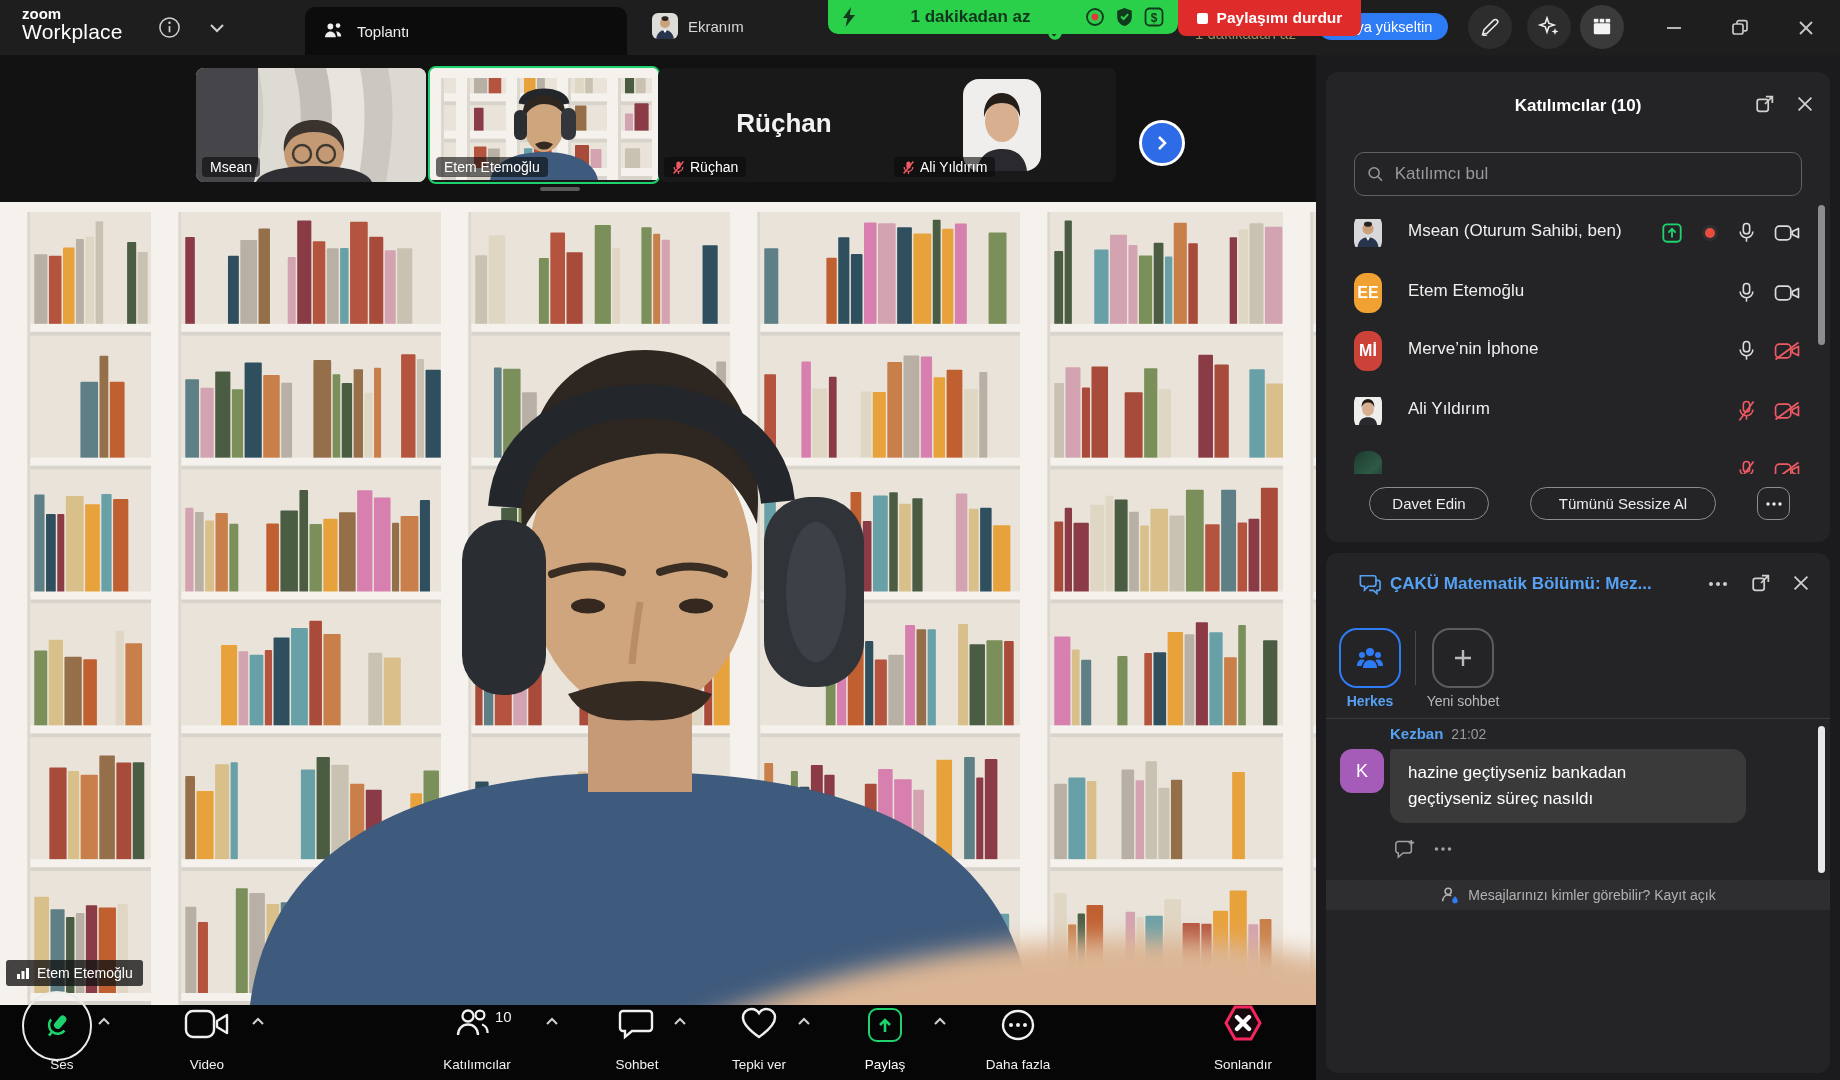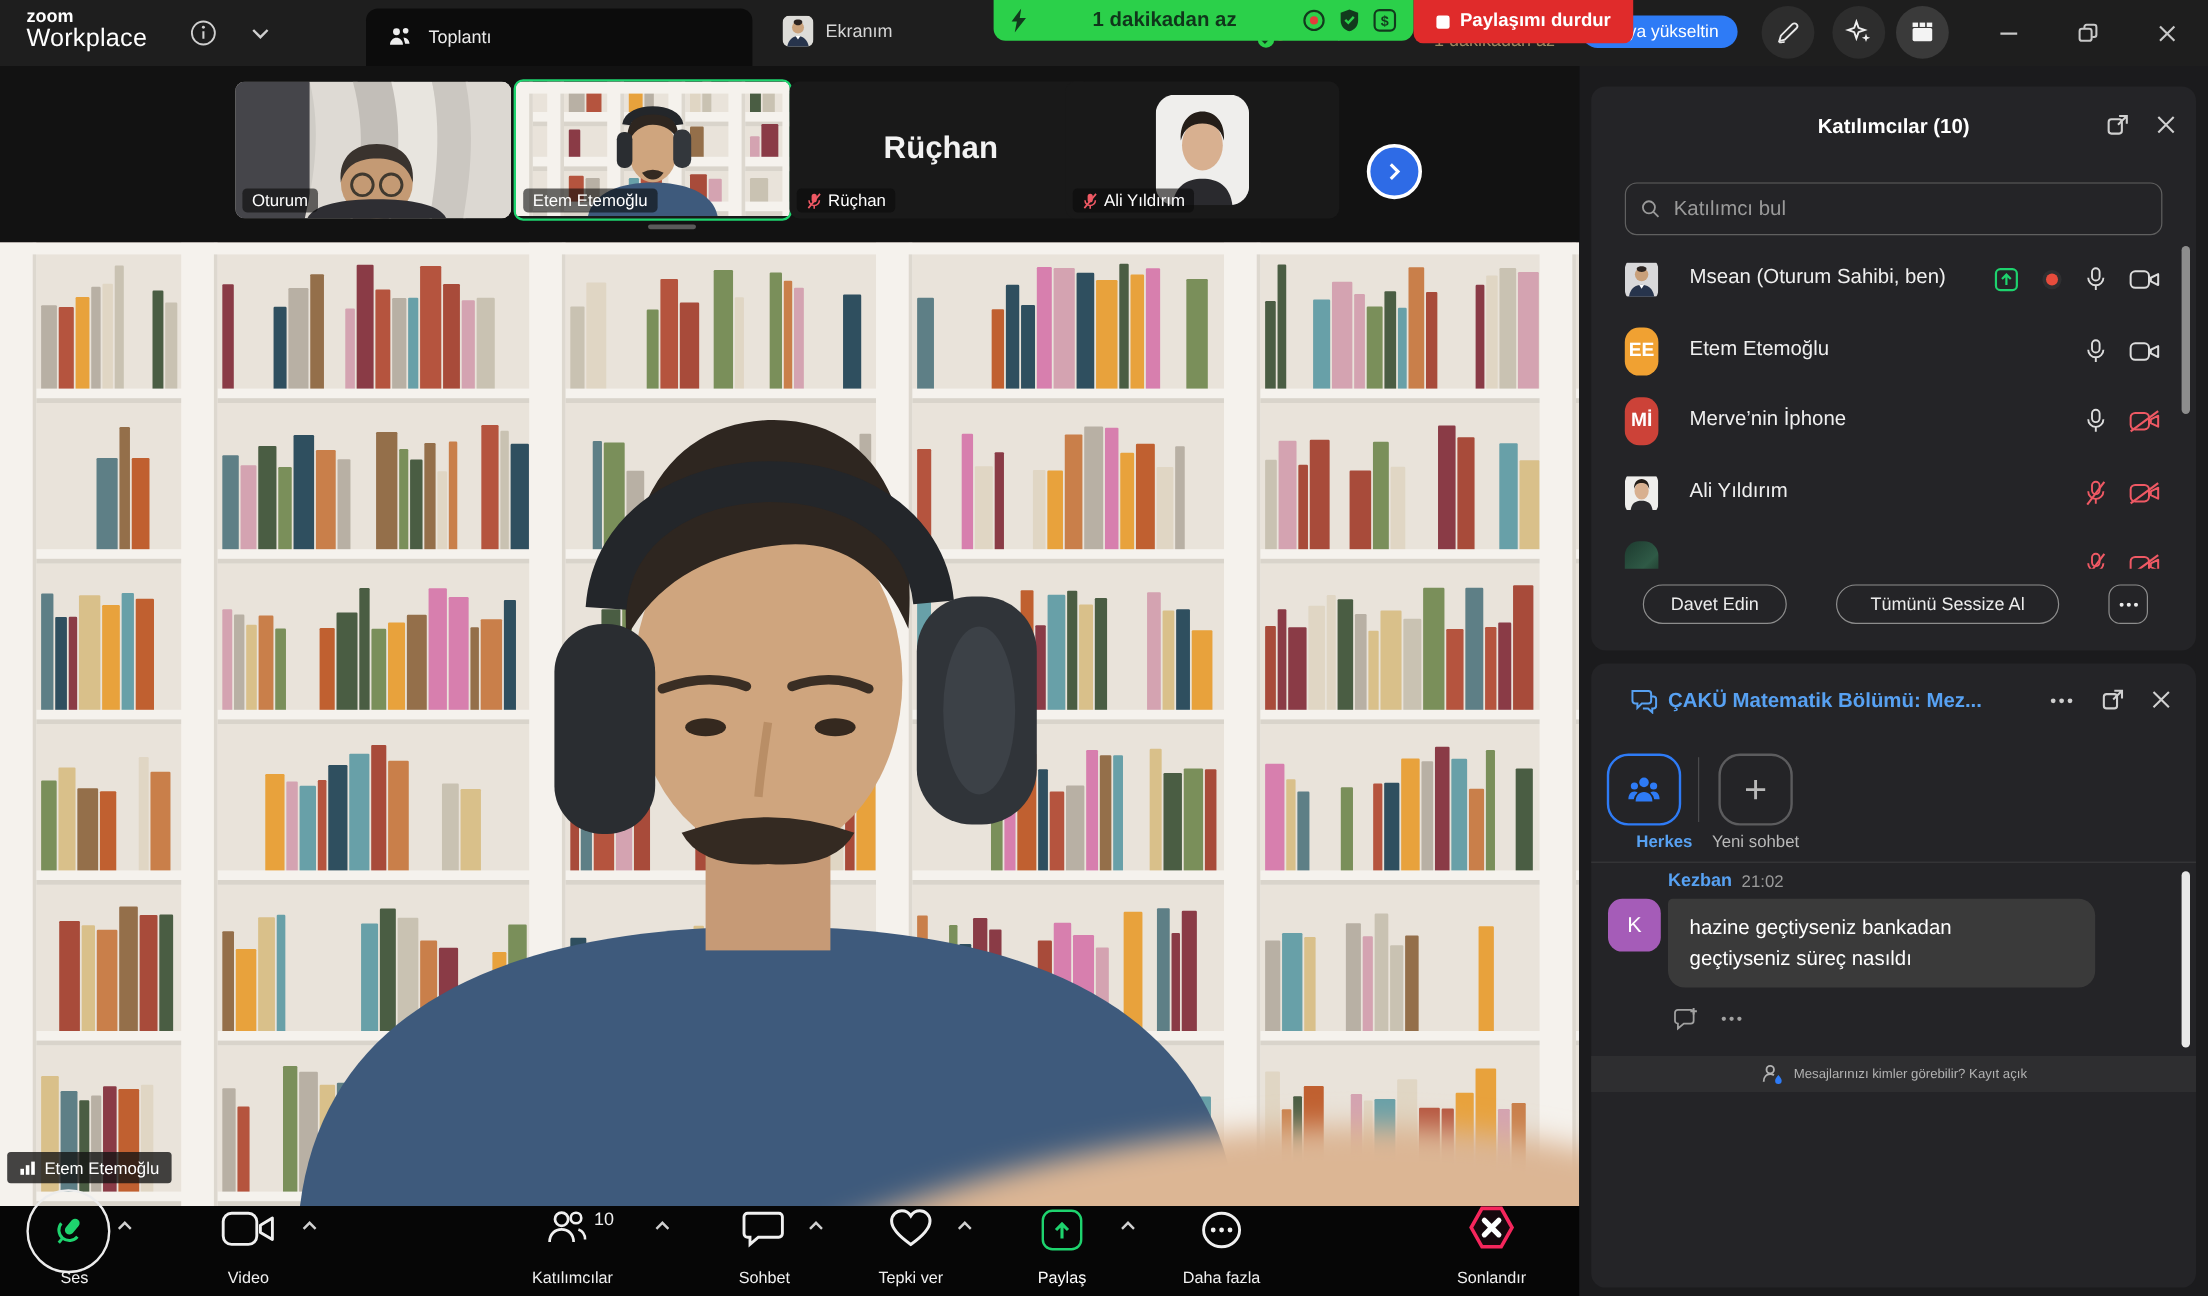--- a/index.html
+++ b/index.html
@@ -49,21 +49,21 @@
   .p-name{position:absolute;left:82px;top:17px;font-size:17px;color:#efefef;white-space:nowrap;}
   .p-icons{position:absolute;right:30px;top:17px;display:flex;gap:18px;align-items:center;}
   .pill-btn{border:1.5px solid #8d8d8d;border-radius:17px;background:transparent;color:#ececec;
             font-size:15px;display:flex;align-items:center;justify-content:center;
             font-family:"Liberation Sans",sans-serif;}
   .chat-title{color:var(--chat_blue);font-size:17px;font-weight:bold;white-space:nowrap;}
   .chat-tab-box{width:62px;height:60px;border-radius:18px;display:flex;align-items:center;justify-content:center;box-sizing:border-box;}
   .bubble{background:#3a3a3a;border-radius:4px 14px 14px 14px;color:#fff;font-size:17px;line-height:26px;
           padding:11px 18px;box-sizing:border-box;}
   .notice{background:#2e2e30;display:flex;align-items:center;justify-content:center;gap:8px;
-          color:#b2b2b2;font-size:11px;}
+          color:#b2b2b2;font-size:14px;}
   .scroll-thumb{position:absolute;width:7px;border-radius:4px;}
 </style>
 </head>
 <body>
 
 <div class="abs" id="topbar">
   <div class="abs" style="left:22px;top:7px;">
     <div class="logo-top">zoom</div>
     <div class="logo-bottom">Workplace</div>
   </div>
@@ -198,21 +198,21 @@
       <path d="M164 0c8 40 4 80-2 114h30c8-36 8-80 2-114z" fill="#cbc7c1"></path>
       <path d="M192 0c8 40 4 80-2 114h40V0z" fill="#dcd8d2"></path>
       <circle cx="118" cy="84" r="30" fill="#c49a74"></circle>
       <path d="M88 84c-2-22 12-32 30-32s32 10 30 32c-4-14-14-20-30-20s-26 6-30 20z" fill="#3a332e"></path>
       <circle cx="106" cy="86" r="9" fill="none" stroke="#40392f" stroke-width="2.4"></circle>
       <circle cx="130" cy="86" r="9" fill="none" stroke="#40392f" stroke-width="2.4"></circle>
       <path d="M100 104c8 8 28 8 36 0l4 10H96z" fill="#4a4038"></path>
       <path d="M60 114c6-12 30-16 58-16s52 4 58 16z" fill="#2e2e33"></path>
     </svg>
     <div class="tile-label">
-        <span>Oturum</span>
+        <span>Msean</span>
       </div>
   </div>
 
   <div class="abs tile" style="left:428px;width:228px;border:2px solid var(--tile_green);top:11px;">
     <svg id="thumb-shelf" width="228" height="112" viewBox="0 0 228 112">
         <rect x="0" y="0" width="228" height="112" fill="#e9e3da"></rect>
         <rect x="44" y="7.373347050754457" width="13.168685699588478" height="19.95998628257888" fill="#b8b0a4" rx="1"></rect>
         <rect x="58.66868569958848" y="7.786817558299042" width="12.570211762688615" height="19.546515775034294" fill="#b5543e" rx="1"></rect>
         <rect x="94" y="5.480946502057613" width="11.51906292866941" height="21.852386831275723" fill="#e8a23c" rx="1"></rect>
         <rect x="107.01906292866941" y="3.082894375857343" width="7.8423996913580245" height="24.250438957475993" fill="#b8b0a4" rx="1"></rect>
@@ -988,21 +988,21 @@
   <div class="abs chat-tab-box" style="left:13px;top:75px;border:2.5px solid var(--brand_blue);">
     <svg width="30" height="26" viewBox="0 0 30 26">
         <circle cx="15" cy="7" r="4" fill="var(--brand_blue)"></circle>
         <circle cx="7" cy="10" r="3" fill="var(--brand_blue)"></circle>
         <circle cx="23" cy="10" r="3" fill="var(--brand_blue)"></circle>
         <path d="M8 23c0-5 3-8 7-8s7 3 7 8z" fill="var(--brand_blue)"></path>
         <path d="M2 21c0-4 2-6.5 5-6.5 1 0 2 .3 2.7.9A10 10 0 0 0 6.5 21z" fill="var(--brand_blue)"></path>
         <path d="M28 21c0-4-2-6.5-5-6.5-1 0-2 .3-2.7.9a10 10 0 0 1 3.2 5.6z" fill="var(--brand_blue)"></path>
       </svg>
   </div>
-  <div class="abs" style="left:13px;top:140px;width:62px;text-align:center;font-size:14px;font-weight:bold;color:var(--chat_blue);margin-left:17px;">Herkes</div>
+  <div class="abs" style="left:13px;top:140px;width:62px;text-align:center;font-size:14px;font-weight:bold;color:var(--chat_blue);">Herkes</div>
   <div class="abs" style="left:89px;top:78px;width:1px;height:54px;background:#4a4a4c;"></div>
   <div class="abs chat-tab-box" style="left:106px;top:75px;border:2px solid #5c5c5e;">
     <svg width="24" height="24" viewBox="0 0 24 24">
         <path d="M12 4v16M4 12h16" stroke="#b9b9b9" stroke-width="2.4"></path>
       </svg>
   </div>
   <div class="abs" style="left:86px;top:140px;width:102px;text-align:center;font-size:14px;color:#b9b9b9;">Yeni sohbet</div>
 
   <div class="abs" style="left:0;top:165px;width:504px;height:1px;background:#39393b;"></div>
 

